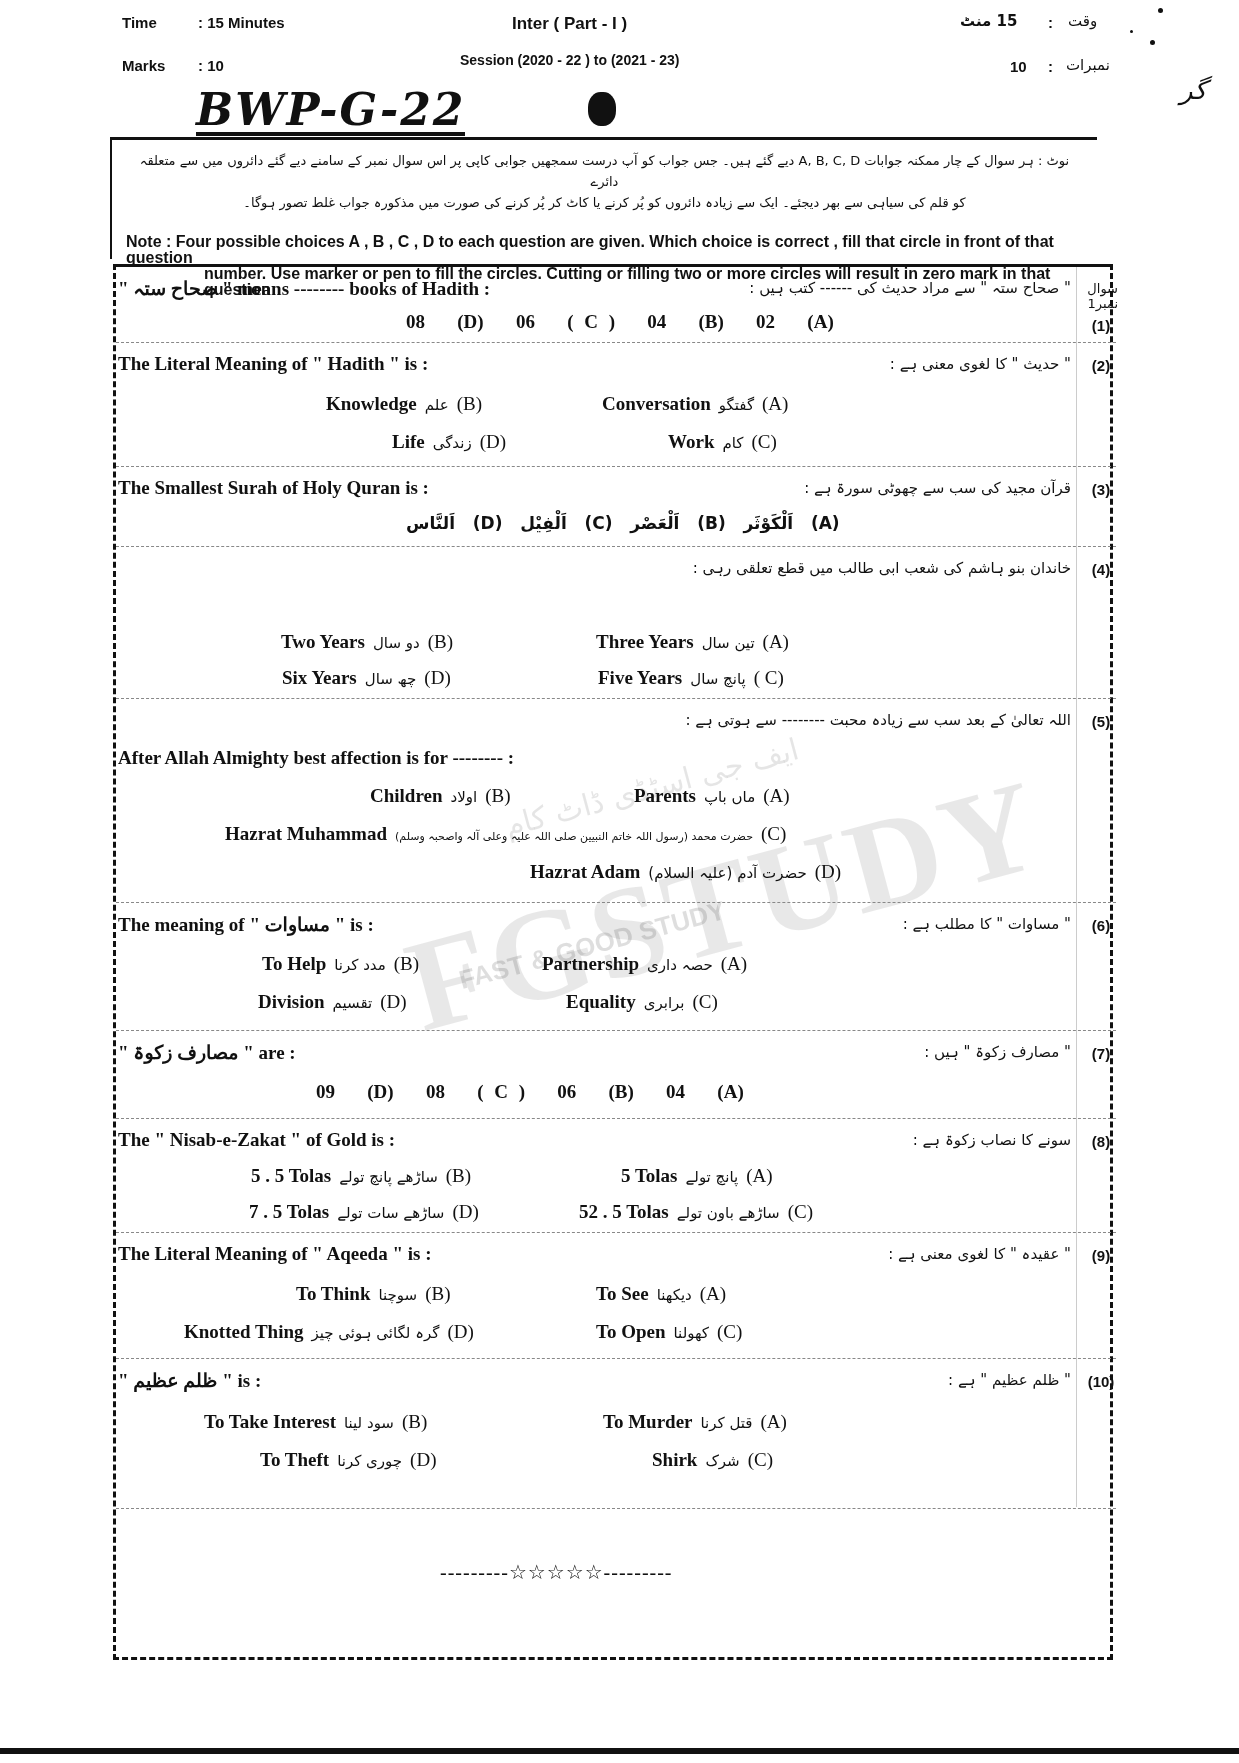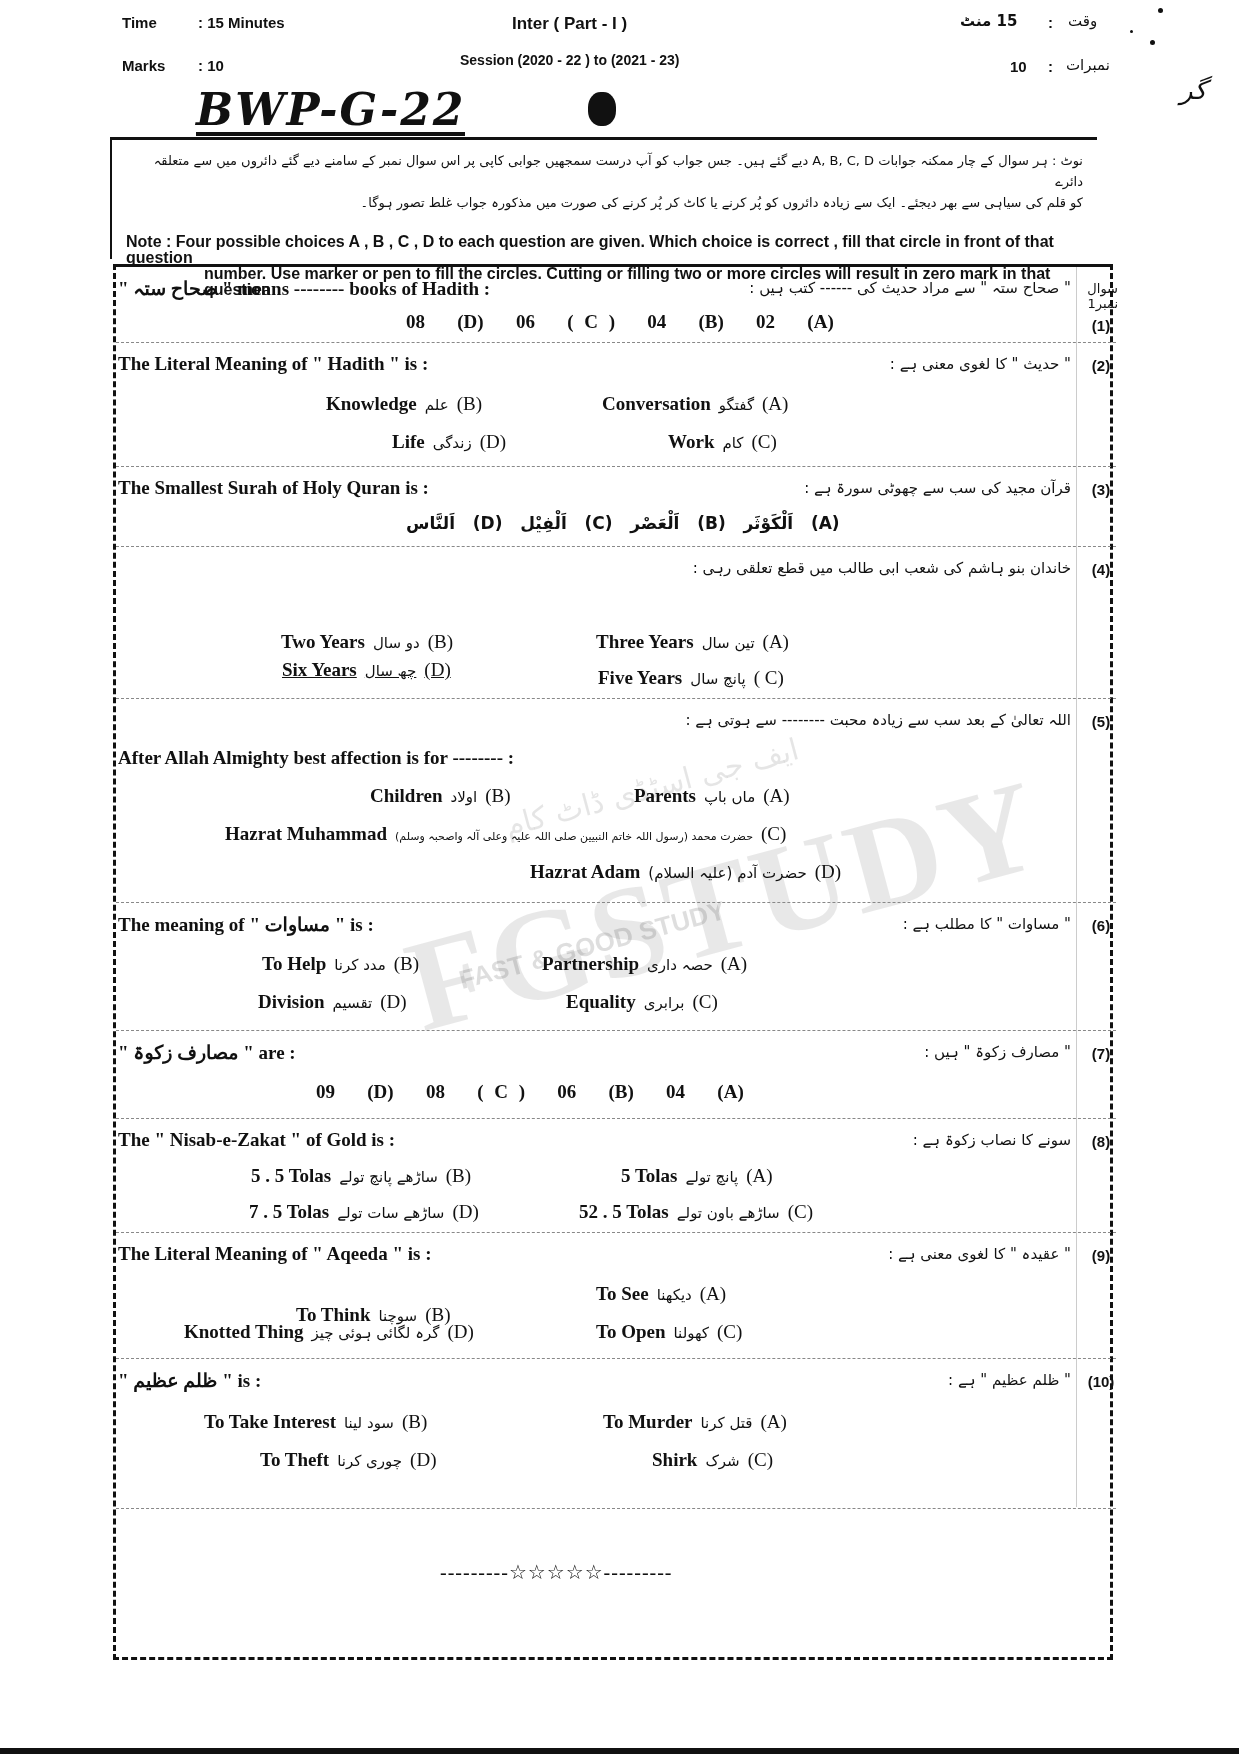--- a/index.html
+++ b/index.html
@@ -16,21 +16,21 @@
   }
   .logo { position: absolute; left: 588px; top: 92px; width: 28px; height: 34px; border-radius: 45%; background: #111; }
   .initial { position: absolute; left: 1180px; top: 75px; font-size: 26px; font-style: italic; }
   .dots { position: absolute; width: 5px; height: 5px; border-radius: 50%; background: #111; }
 
   .note-box {
     position: absolute; left: 110px; top: 137px; width: 987px; height: 122px;
     border-top: 3px solid #111; border-left: 2px solid #111;
     padding: 10px 14px 0 14px;
   }
-  .note-urdu { font-size: 13px; text-align: right; line-height: 21px; }
+  .note-urdu { font-size: 13px; text-align: center; line-height: 21px; }
   .note-en {
     font-family: "Liberation Sans", sans-serif; font-weight: bold; font-size: 16px; line-height: 16px; margin-top: 21px;
   }
   .note-en .l2 { padding-left: 78px; display: block; }
 
   .sheet {
     position: absolute; left: 113px; top: 264px; width: 1000px; height: 1396px;
     border: 3px dashed #111; border-top: 3px solid #111;
   }
   .num-col-line { position: absolute; left: 960px; top: 0; bottom: 150px; border-left: 1px solid #ccc; }
@@ -123,21 +123,21 @@
     <div class="ur-q urdu" style="top:12px;">قرآن مجید کی سب سے چھوٹی سورۃ ہے :</div>
     <div class="en-q" style="top:10px;">The Smallest Surah of Holy Quran is  :</div>
     <div class="row urdu" style="left:290px; top:46px; font-size:17px; white-space:pre; direction:ltr;">اَلنَّاس   (D)   اَلْفِیْل   (C)   اَلْعَصْر   (B)   اَلْکَوْثَر   (A)</div>
   </div>
 
   <div class="q" style="top:280px; height:152px;">
     <div class="num" style="top:14px;">(4)</div>
     <div class="ur-q urdu" style="top:12px;">خاندان بنو ہاشم کی شعب ابی طالب میں قطع تعلقی رہی :</div>
     <div class="opt" style="left:165px; top:84px;"><span>Two Years</span><span class="u">دو سال</span><span class="lbl">(B)</span></div>
     <div class="opt" style="left:480px; top:84px;"><span>Three Years</span><span class="u">تین سال</span><span class="lbl">(A)</span></div>
-    <div class="opt" style="left:166px; top:112px;text-decoration:underline;"><span>Six Years</span><span class="u">چھ سال</span><span class="lbl">(D)</span></div>
+    <div class="opt" style="left:166px; top:120px;"><span>Six Years</span><span class="u">چھ سال</span><span class="lbl">(D)</span></div>
     <div class="opt" style="left:482px; top:120px;"><span>Five Years</span><span class="u">پانچ سال</span><span class="lbl">( C)</span></div>
   </div>
 
   <div class="q" style="top:432px; height:204px;">
     <div class="num" style="top:14px;">(5)</div>
     <div class="ur-q urdu" style="top:12px;">اللہ تعالیٰ کے بعد سب سے زیادہ محبت -------- سے ہوتی ہے :</div>
     <div class="en-q" style="top:48px; font-family:'Liberation Serif', serif;">After Allah Almighty best affection is for --------  :</div>
     <div class="opt" style="left:254px; top:86px;"><span>Children</span><span class="u">اولاد</span><span class="lbl">(B)</span></div>
     <div class="opt" style="left:518px; top:86px;"><span>Parents</span><span class="u">ماں باپ</span><span class="lbl">(A)</span></div>
     <div class="opt" style="left:94px; top:124px;margin-left:15px;"><span>Hazrat Muhammad</span><span class="u" style="font-size:11px;">حضرت محمد (رسول اللہ خاتم النبیین صلی اللہ علیہ وعلی آلہ واصحبہ وسلم)</span><span class="lbl">(C)</span></div>
@@ -168,21 +168,21 @@
     <div class="opt" style="left:135px; top:46px;"><span>5 . 5 Tolas</span><span class="u">ساڑھے پانچ تولے</span><span class="lbl">(B)</span></div>
     <div class="opt" style="left:505px; top:46px;"><span>5 Tolas</span><span class="u">پانچ تولے</span><span class="lbl">(A)</span></div>
     <div class="opt" style="left:133px; top:82px;"><span>7 . 5 Tolas</span><span class="u">ساڑھے سات تولے</span><span class="lbl">(D)</span></div>
     <div class="opt" style="left:463px; top:82px;"><span>52 . 5 Tolas</span><span class="u">ساڑھے باون تولے</span><span class="lbl">(C)</span></div>
   </div>
 
   <div class="q" style="top:966px; height:126px;">
     <div class="num" style="top:14px;">(9)</div>
     <div class="ur-q urdu" style="top:12px;">" عقیدہ " کا لغوی معنی ہے :</div>
     <div class="en-q" style="top:10px;">The Literal Meaning of " Aqeeda " is  :</div>
-    <div class="opt" style="left:180px; top:50px;margin-top:21px;"><span>To Think</span><span class="u">سوچنا</span><span class="lbl">(B)</span></div>
+    <div class="opt" style="left:180px; top:50px;"><span>To Think</span><span class="u">سوچنا</span><span class="lbl">(B)</span></div>
     <div class="opt" style="left:480px; top:50px;"><span>To See</span><span class="u">دیکھنا</span><span class="lbl">(A)</span></div>
     <div class="opt" style="left:68px; top:88px;"><span>Knotted Thing</span><span class="u">گرہ لگائی ہوئی چیز</span><span class="lbl">(D)</span></div>
     <div class="opt" style="left:480px; top:88px;"><span>To Open</span><span class="u">کھولنا</span><span class="lbl">(C)</span></div>
   </div>
 
   <div class="q" style="top:1092px; height:150px;">
     <div class="num" style="top:14px;">(10)</div>
     <div class="ur-q urdu" style="top:12px;">" ظلم عظیم " ہے :</div>
     <div class="en-q" style="top:10px;">" ظلم عظیم " is  :</div>
     <div class="opt" style="left:88px; top:52px;"><span>To Take Interest</span><span class="u">سود لینا</span><span class="lbl">(B)</span></div>

